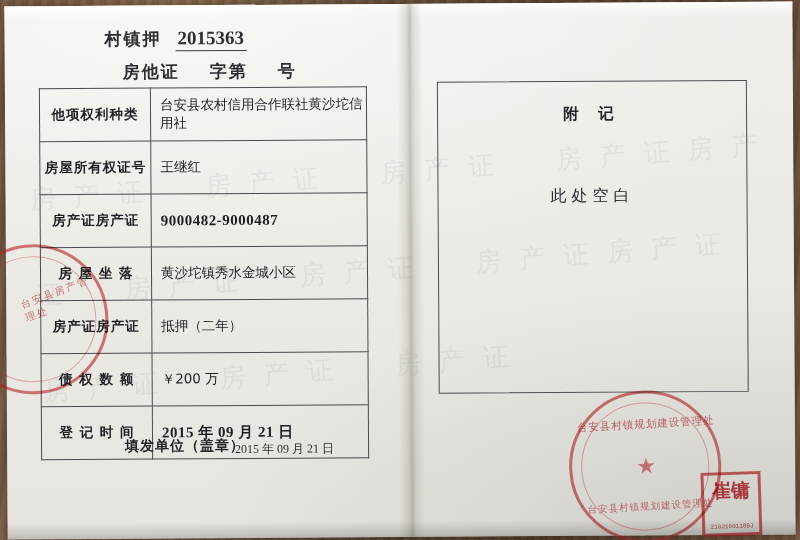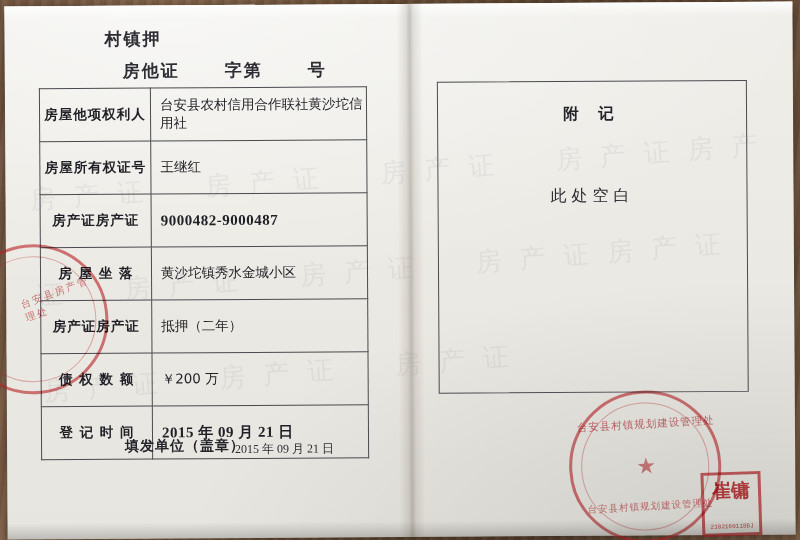--- a/index.html
+++ b/index.html
@@ -104,21 +104,21 @@
   .head-line2 {
     margin-top: 9px;
     display: flex;
     align-items: baseline;
     gap: 30px;
     font-size: 17px;
     font-weight: bold;
     letter-spacing: 2px;
     padding-left: 18px;
   }
-  .head-line2 .tail { letter-spacing: 2px; margin-left: 15px; }
+  .head-line2 .tail { letter-spacing: 2px; }
 
   table.cert {
     position: absolute;
     left: 34px;
     top: 82px;
     width: 328px;
     border-collapse: collapse;
     table-layout: fixed;
   }
   table.cert td {
@@ -315,32 +315,33 @@
   </div>
 
   <div class="booklet">
     <div class="page-edge-top"></div>
     <div class="watermark">房产证　房产证　房产证　房产证房产证　房产证　房产证　房产证房产证　房产证　房产证　房产证</div>
 
     <div class="left-page">
       <div class="head">
         <div class="head-line1">
           <span>村镇押</span>
+          <span class="num">2015363</span>
         </div>
         <div class="head-line2">
           <span>房他证</span>
           <span class="tail">字第</span>
           <span class="tail">号</span>
         </div>
       </div>
 
       <table class="cert">
         <tbody>
           <tr>
-            <td class="label">房屋他项权利人</td>
+            <td class="label">他项权利种类</td>
             <td class="value tiny-squeeze">台安县农村信用合作联社黄沙坨信用社</td>
           </tr>
           <tr>
             <td class="label">房屋所有权证号</td>
             <td class="value">王继红</td>
           </tr>
           <tr>
             <td class="label">房产证房产证</td>
             <td class="value num">9000482-9000487</td>
           </tr>

